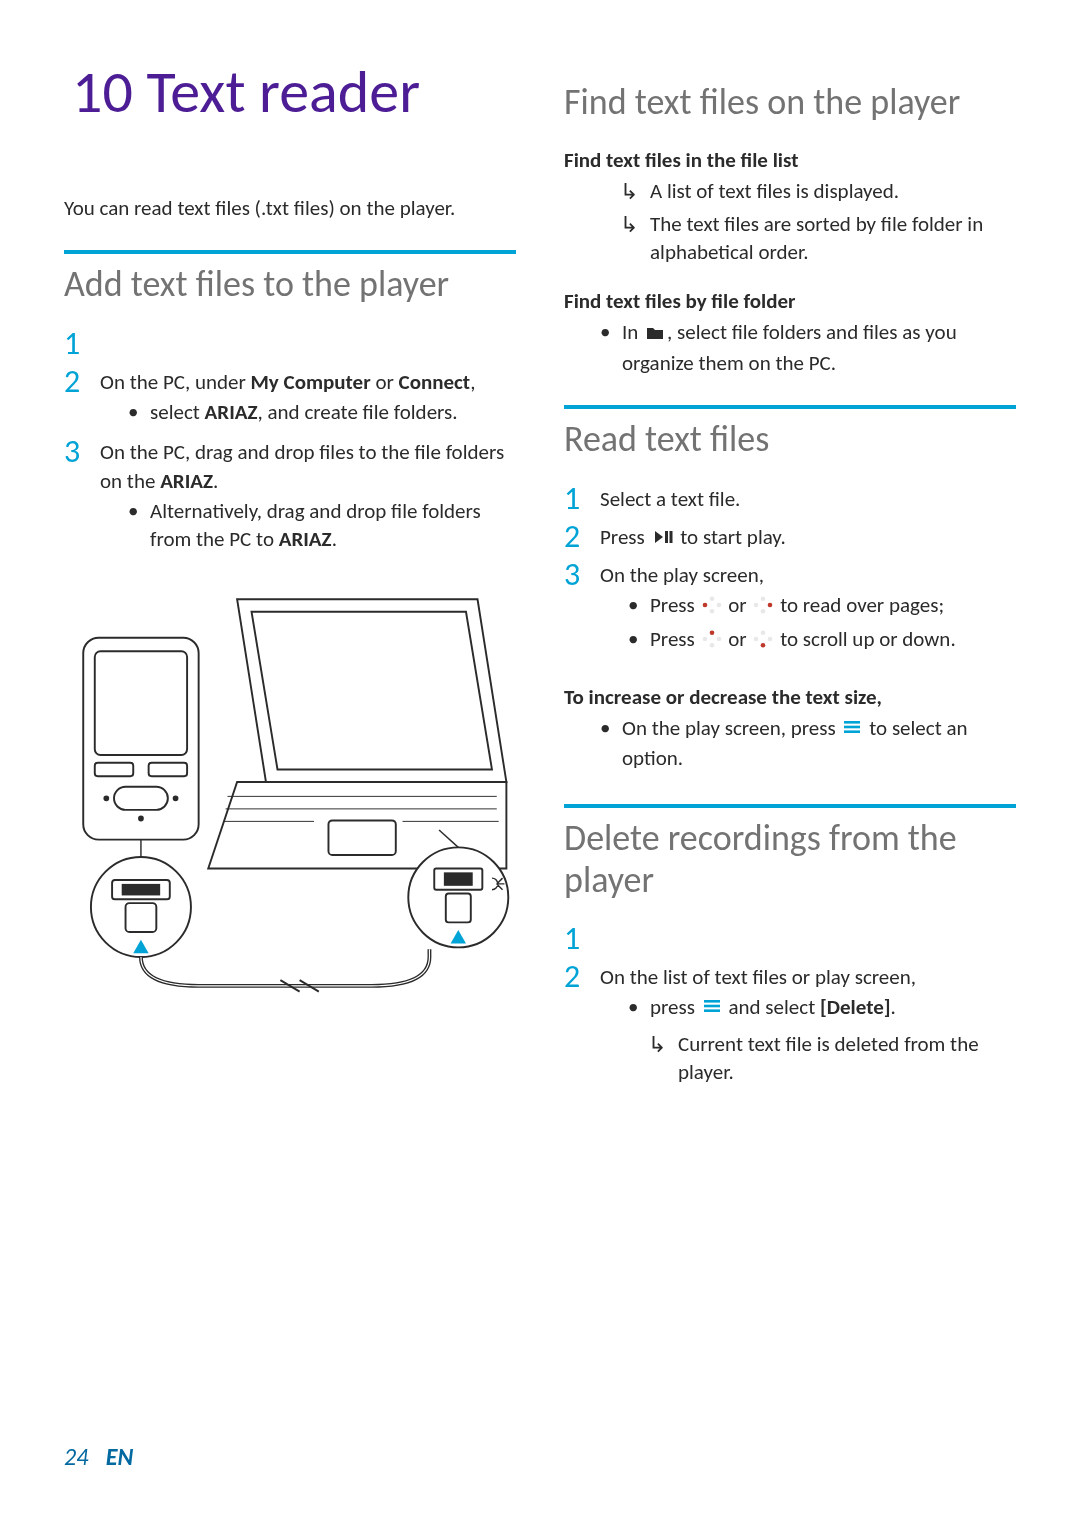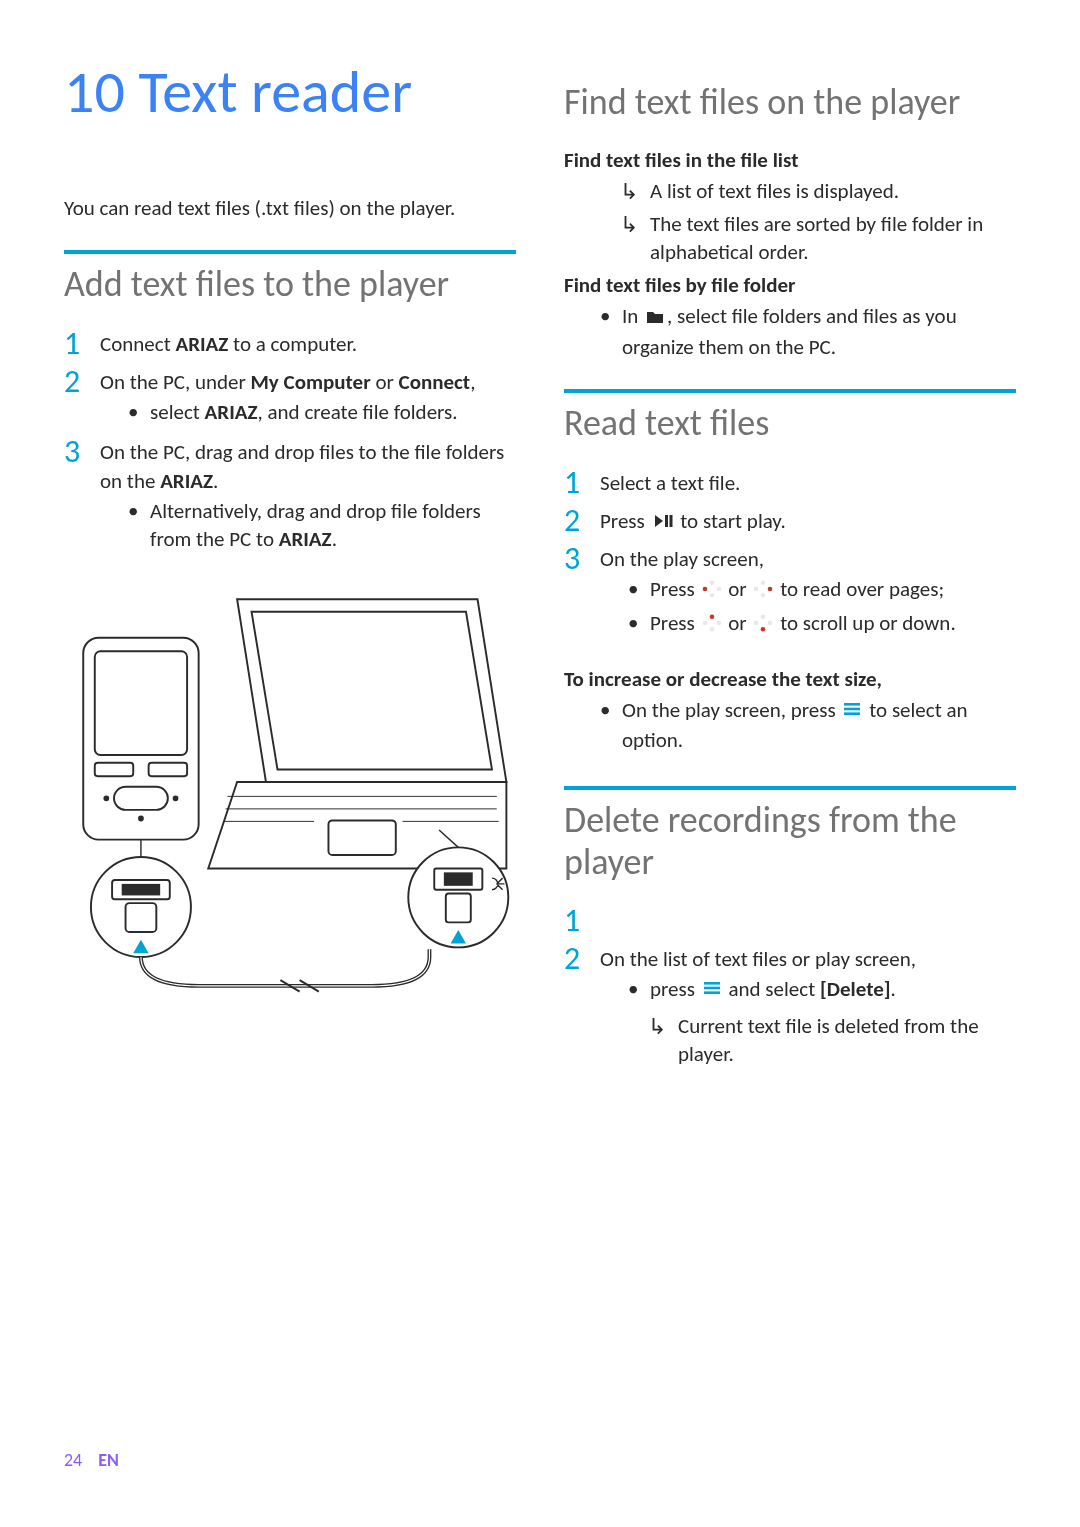--- a/index.html
+++ b/index.html
@@ -15,25 +15,25 @@
   }
   .page {
     box-sizing: border-box;
     padding: 62px 64px 40px 64px;
     display: flex;
     gap: 48px;
   }
   .col { flex: 1 1 0; min-width: 0; }
 
   .chapter-title {
-    color: #3b82f6;
+    color: #4c1d95;
     font-weight: 300;
     font-size: 60px;
     line-height: 1.0;
-    margin: 0 0 72px 0;
+    margin: 0 0 72px 8px;
     letter-spacing: 0px;
   }
 
   .intro {
     font-size: 21px;
     line-height: 1.35;
     margin: 16px 0 28px 0;
   }
 
   .section-rule {
@@ -104,35 +104,36 @@
     content: "↳";
     position: absolute;
     left: 0;
     top: 0;
     font-size: 22px;
   }
 
   .subhead {
     font-size: 21px;
     font-weight: 700;
-    margin: 6px 0 4px 0;
+    margin: 22px 0 4px 0;
   }
 
   .illus {
     width: 100%;
     margin: 14px 0 0 0;
   }
   .illus svg { display: block; }
 
   .footer {
     position: absolute;
     left: 64px;
     bottom: 56px;
-    font-size: 18px;
-    color: #8b5cf6;
+    font-size: 24px;
+    color: #0369a1;
+    font-style: italic;
   }
   .footer .pn { margin-right: 12px; }
   .footer .lang { font-weight: 700; }
 
   .icon {
     display: inline-block;
     vertical-align: -2px;
     margin: 0 2px;
   }
 </style>
@@ -195,23 +196,20 @@
     </h1>
 
     <p class="intro">You can read text files (.txt files) on the player.</p>
 
     <div class="section-rule"></div>
     <h2 class="section-title">Add text files to the player</h2>
 
     <div class="steps">
       <div class="step">
         <div class="step-num">1</div>
-        <div class="step-body">
-          <span>Connect </span><b>ARIAZ</b><span> to a computer.</span>
-        </div>
       </div>
       <div class="step">
         <div class="step-num">2</div>
         <div class="step-body">
           <span>On the PC, under </span><b>My Computer</b><span> or </span><b>Connect</b><span>,</span>
           <ul class="bullets tight">
             <li>
               <span>select </span><b>ARIAZ</b><span>, and create file folders.</span>
             </li>
           </ul>

